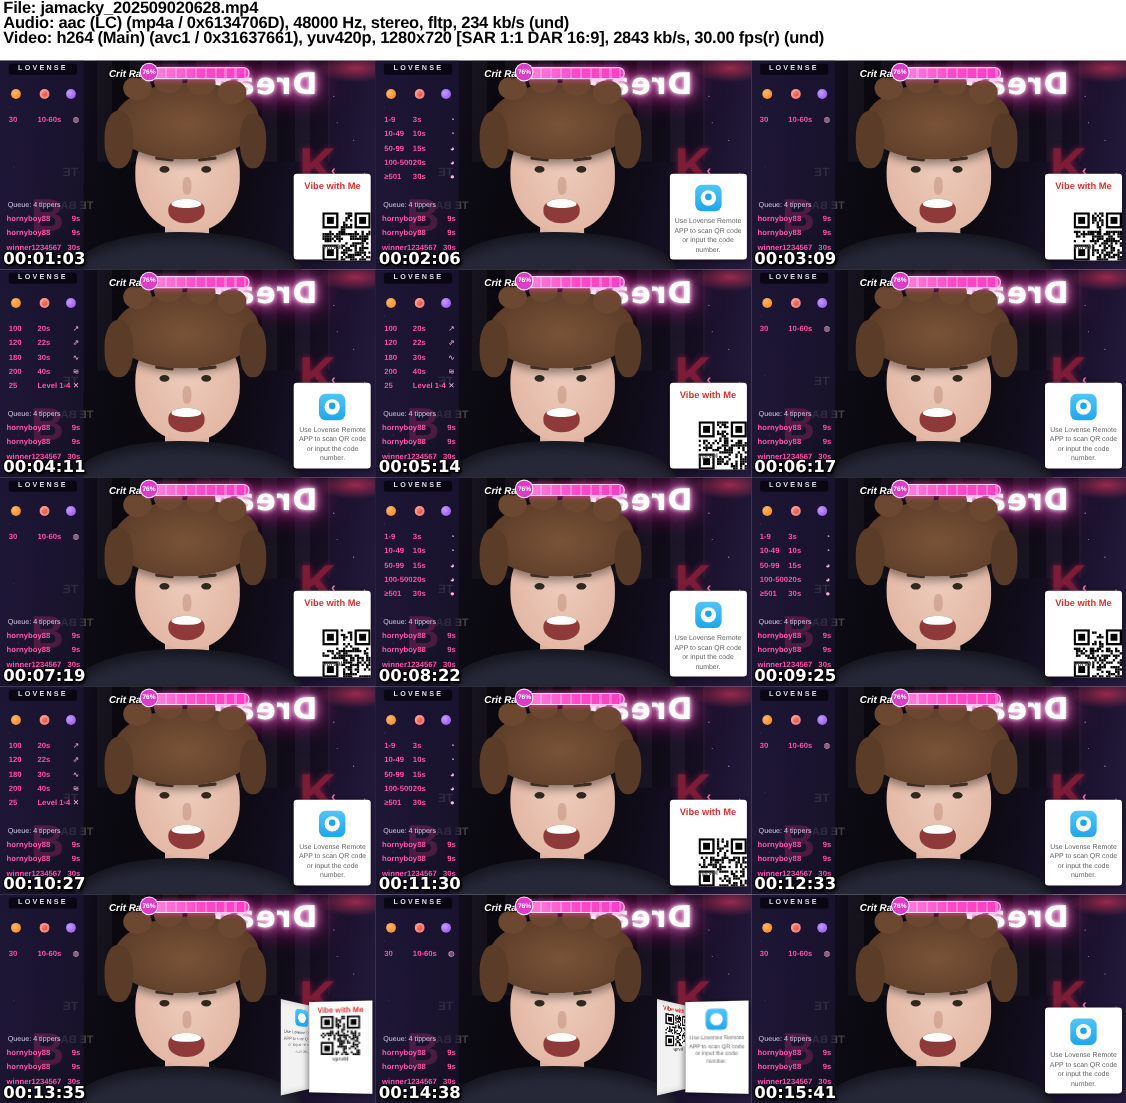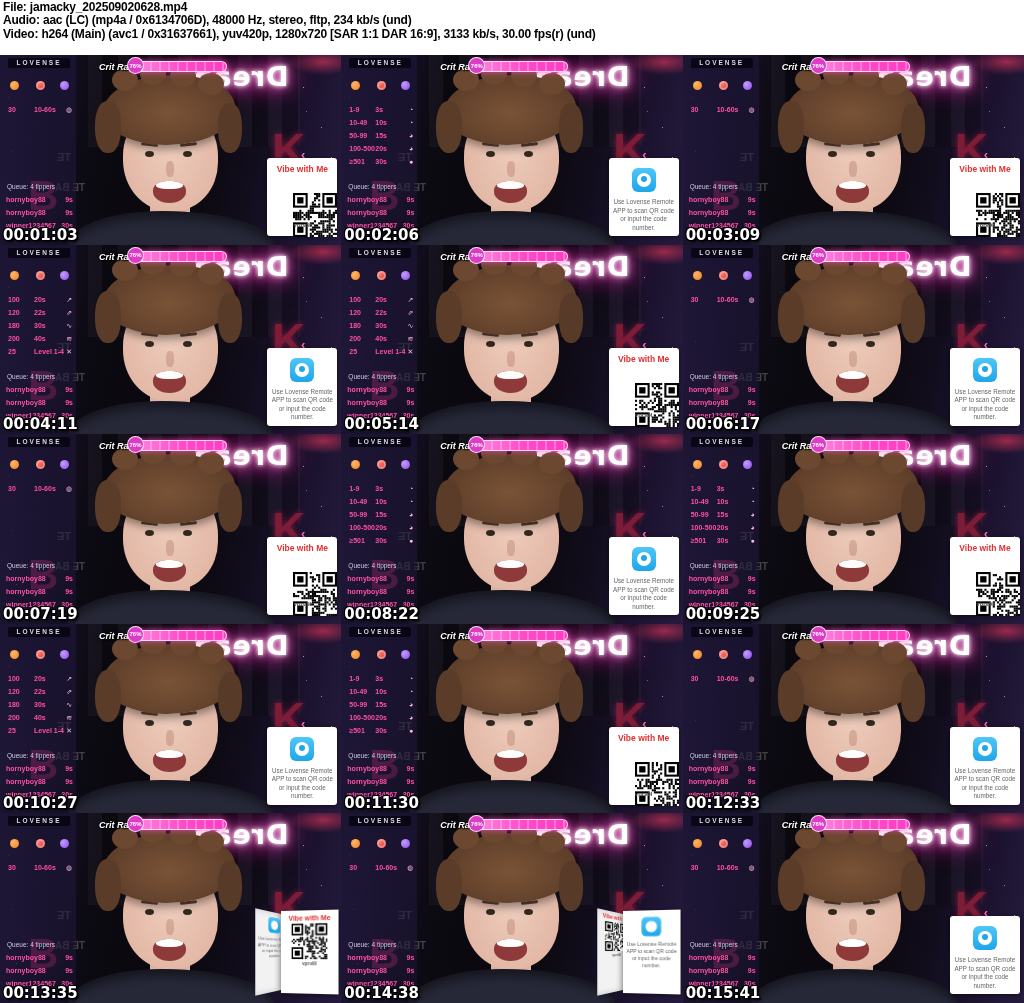--- a/index.html
+++ b/index.html
@@ -1,20 +1,20 @@
 <!DOCTYPE html>
 <html><head>
 <meta charset="utf-8">
 <style>
   html,body{margin:0;padding:0;background:#fff;}
   body{width:1024px;height:1003px;overflow:hidden;font-family:"Liberation Sans",sans-serif;}
 
   
   #meta{width:1024px;height:55px;background:#fff;color:#000;
-        font-weight:bold;font-size:12px;line-height:13.4px;letter-spacing:-0.2px;
+        font-weight:bold;font-size:15px;line-height:13.4px;letter-spacing:-0.2px;
         padding:1px 0 0 3px;box-sizing:border-box;white-space:nowrap;}
 
   
   #grid{width:1024px;height:948px;display:grid;
         grid-template-columns:repeat(3,1fr);grid-template-rows:repeat(5,1fr);}
   .cell{position:relative;overflow:hidden;
         background:linear-gradient(100deg,#241a3a 0%,#171026 14%,#0c0a12 28%,#0a080c 55%,#110d1c 72%,#1c1330 86%,#261b3e 100%);}
   .cell *{position:absolute;box-sizing:border-box;}
 
   .stars{left:0;top:0;width:1px;height:1px;background:transparent;border-radius:50%;
@@ -128,21 +128,21 @@
       letter-spacing:0;line-height:1;
       text-shadow:1px 0 0 #000,-1px 0 0 #000,0 1px 0 #000,0 -1px 0 #000,
                   1px 1px 0 #000,-1px -1px 0 #000,1px -1px 0 #000,-1px 1px 0 #000,2px 2px 2px #000;}
 </style>
 </head>
 <body>
 
 <div id="meta">
   <div>File: jamacky_202509020628.mp4</div>
   <div>Audio: aac (LC) (mp4a / 0x6134706D), 48000 Hz, stereo, fltp, 234 kb/s (und)</div>
-  <div>Video: h264 (Main) (avc1 / 0x31637661), yuv420p, 1280x720 [SAR 1:1 DAR 16:9], 3133 kb/s, 30.00 fps(r) (und)</div>
+  <div>Video: h264 (Main) (avc1 / 0x31637661), yuv420p, 1280x720 [SAR 1:1 DAR 16:9], 2843 kb/s, 30.00 fps(r) (und)</div>
 </div>
 
 <div id="grid">
     <div class="cell">
     <div class="stars"></div>
     <div class="slats"></div>
     <div class="red-glow"></div>
     <span class="bg-k">K</span>
     <span class="bg-chev">‹</span>
     <span class="bg-te1">TE</span>

